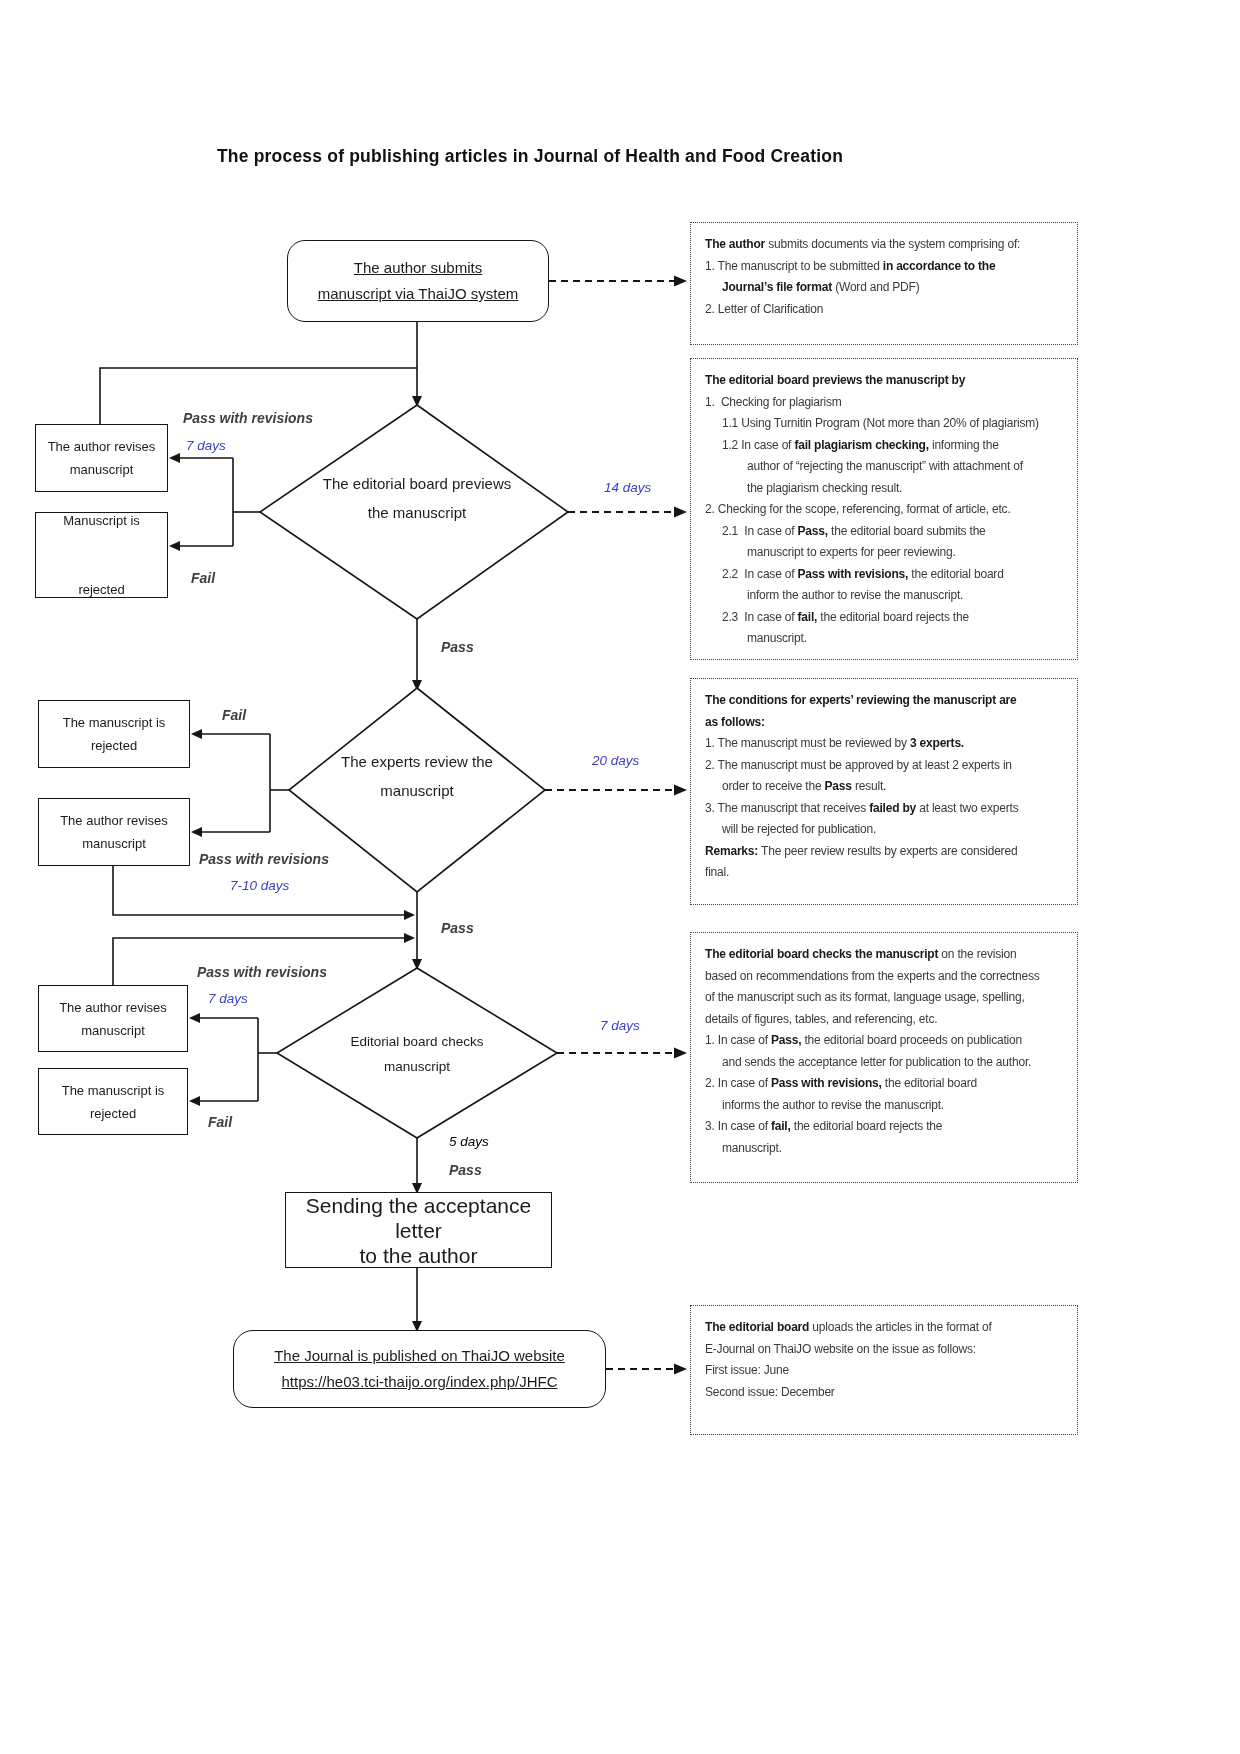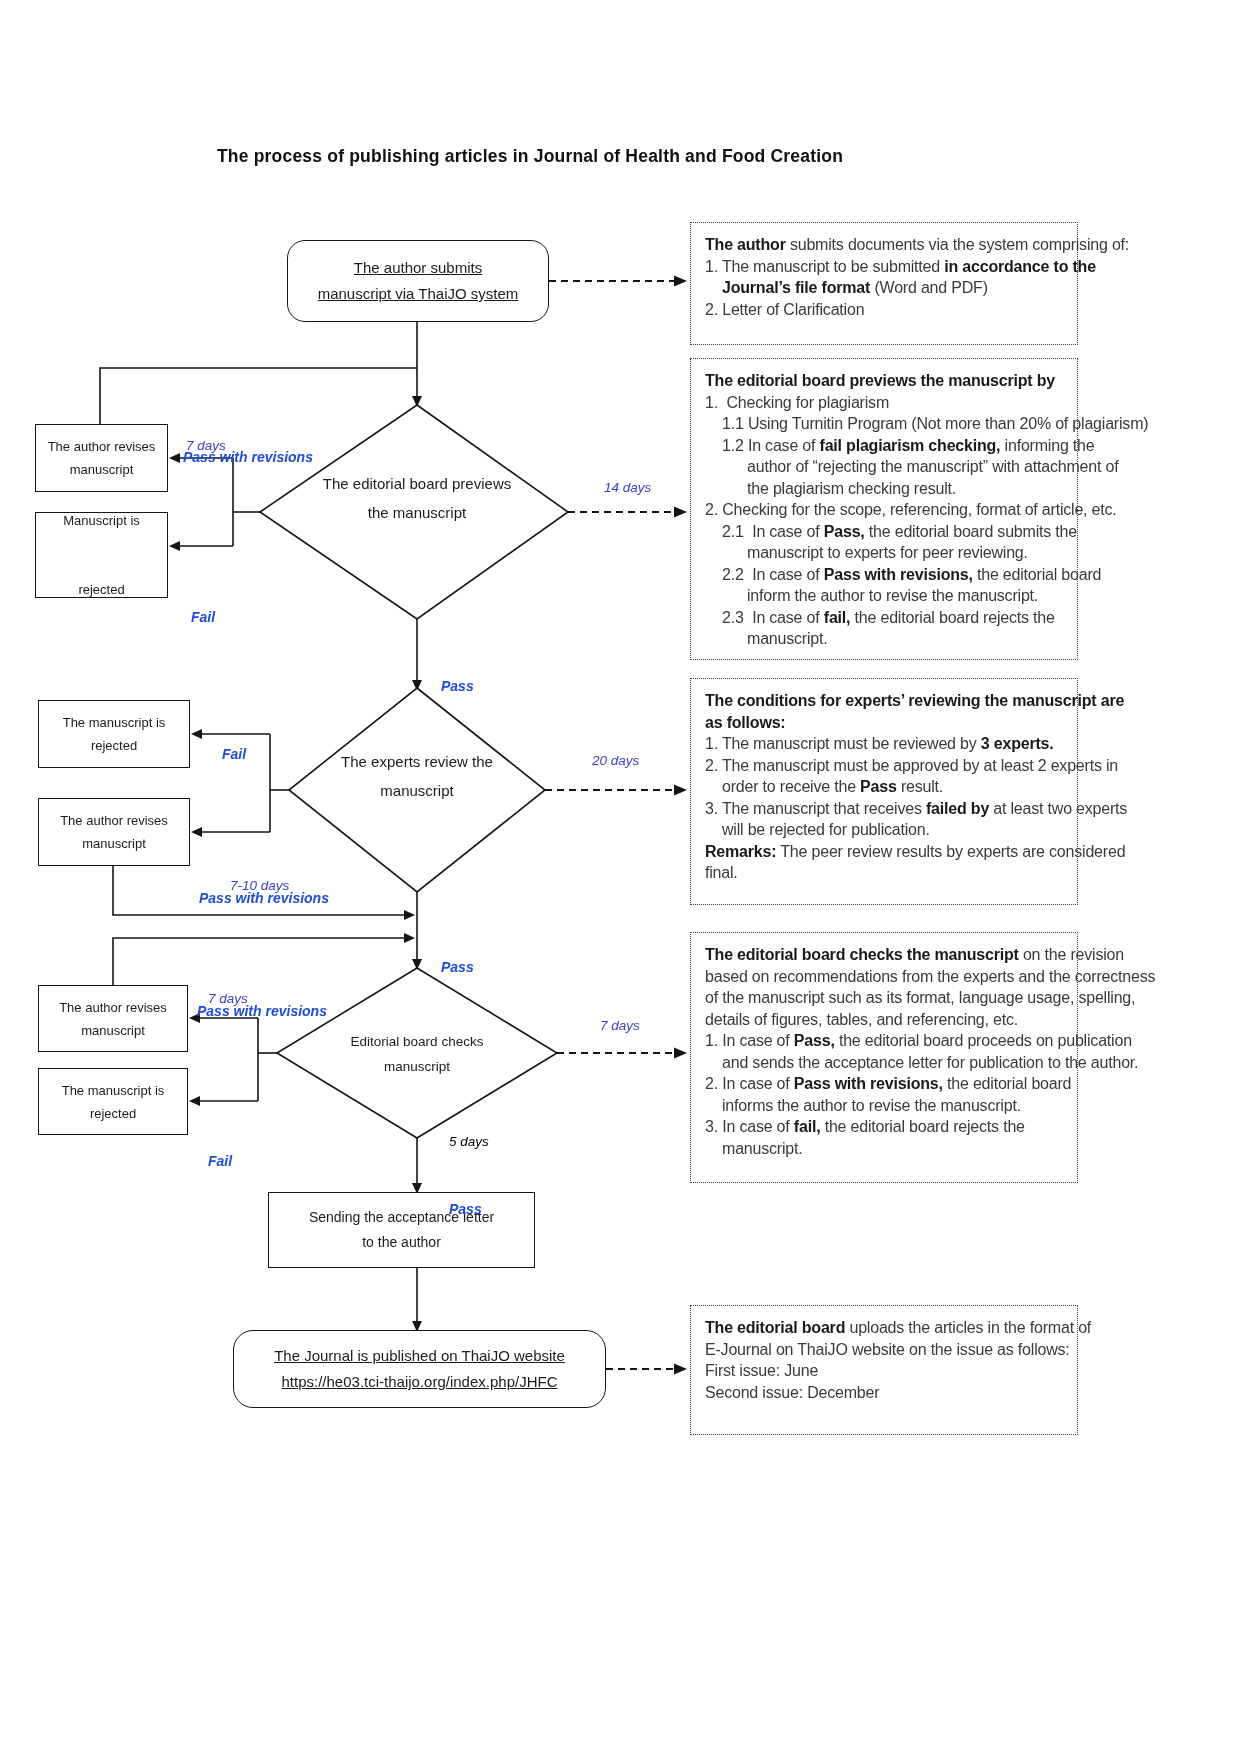--- a/index.html
+++ b/index.html
@@ -16,44 +16,44 @@
 
   .node {
     position:absolute; background:#fff; border:1.5px solid #151515; box-sizing:border-box;
     display:flex; flex-direction:column; justify-content:center; align-items:center;
     text-align:center; color:#1c1c1c;
   }
   .node span { display:block; }
   .rounded { border-radius:18px;text-decoration:underline; }
 
   .start { left:287px; top:240px; width:262px; height:82px; font-size:15px; line-height:26px; }
-  .send  { left:268px; top:1192px; width:267px; height:76px; font-size:14px; line-height:25px; }
+  .send  { left:285px; top:1192px; width:267px; height:76px; font-size:21px; line-height:25px; }
   .end   { left:233px; top:1330px; width:373px; height:78px; font-size:15px; line-height:26px; border-radius:20px; }
 
   .sidebox { font-size:13px; line-height:23px; }
   #b1a { left:35px;  top:424px; width:133px; height:68px; }
   #b1b { left:35px;  top:512px; width:133px; height:86px;gap:46px; }
   #b2a { left:38px;  top:700px; width:152px; height:68px; }
   #b2b { left:38px;  top:798px; width:152px; height:68px; }
   #b3a { left:38px;  top:985px; width:150px; height:67px; }
   #b3b { left:38px;  top:1068px; width:150px; height:67px; }
 
   .dtext { position:absolute; width:200px; text-align:center; color:#1c1c1c; }
   #d1t { left:317px; top:469px; font-size:15px; line-height:29px; }
   #d2t { left:317px; top:747px; font-size:15px; line-height:29px; }
   #d3t { left:317px; top:1029px; font-size:13.5px; line-height:25px; }
 
-  .flabel { position:absolute; font-style:italic; font-weight:bold; font-size:14px; color:#1d4ed8; white-space:nowrap;margin-top:39px; }
+  .flabel { position:absolute; font-style:italic; font-weight:bold; font-size:14px; color:#404040; white-space:nowrap; }
   .days   { position:absolute; font-style:italic; font-size:13.5px; white-space:nowrap; }
 
   .infobox {
     position:absolute; left:690px; width:388px; box-sizing:border-box;
     border:1.5px dotted #444; background:#fff;
     padding:11px 10px 8px 14px;
-    font-size:16px; letter-spacing:-0.2px; color:#3a3a3a;
+    font-size:12px; letter-spacing:-0.2px; color:#3a3a3a;
   }
   .iline { white-space:pre; line-height:21.5px; }
   .iline b { color:#1a1a1a; }
   .ind1 { padding-left:17px; }
   .ind2 { padding-left:42px; }
 
   #info1 { top:222px;  height:123px; }
   #info2 { top:358px;  height:302px; }
   #info3 { top:678px;  height:227px; }
   #info4 { top:932px;  height:251px; }

